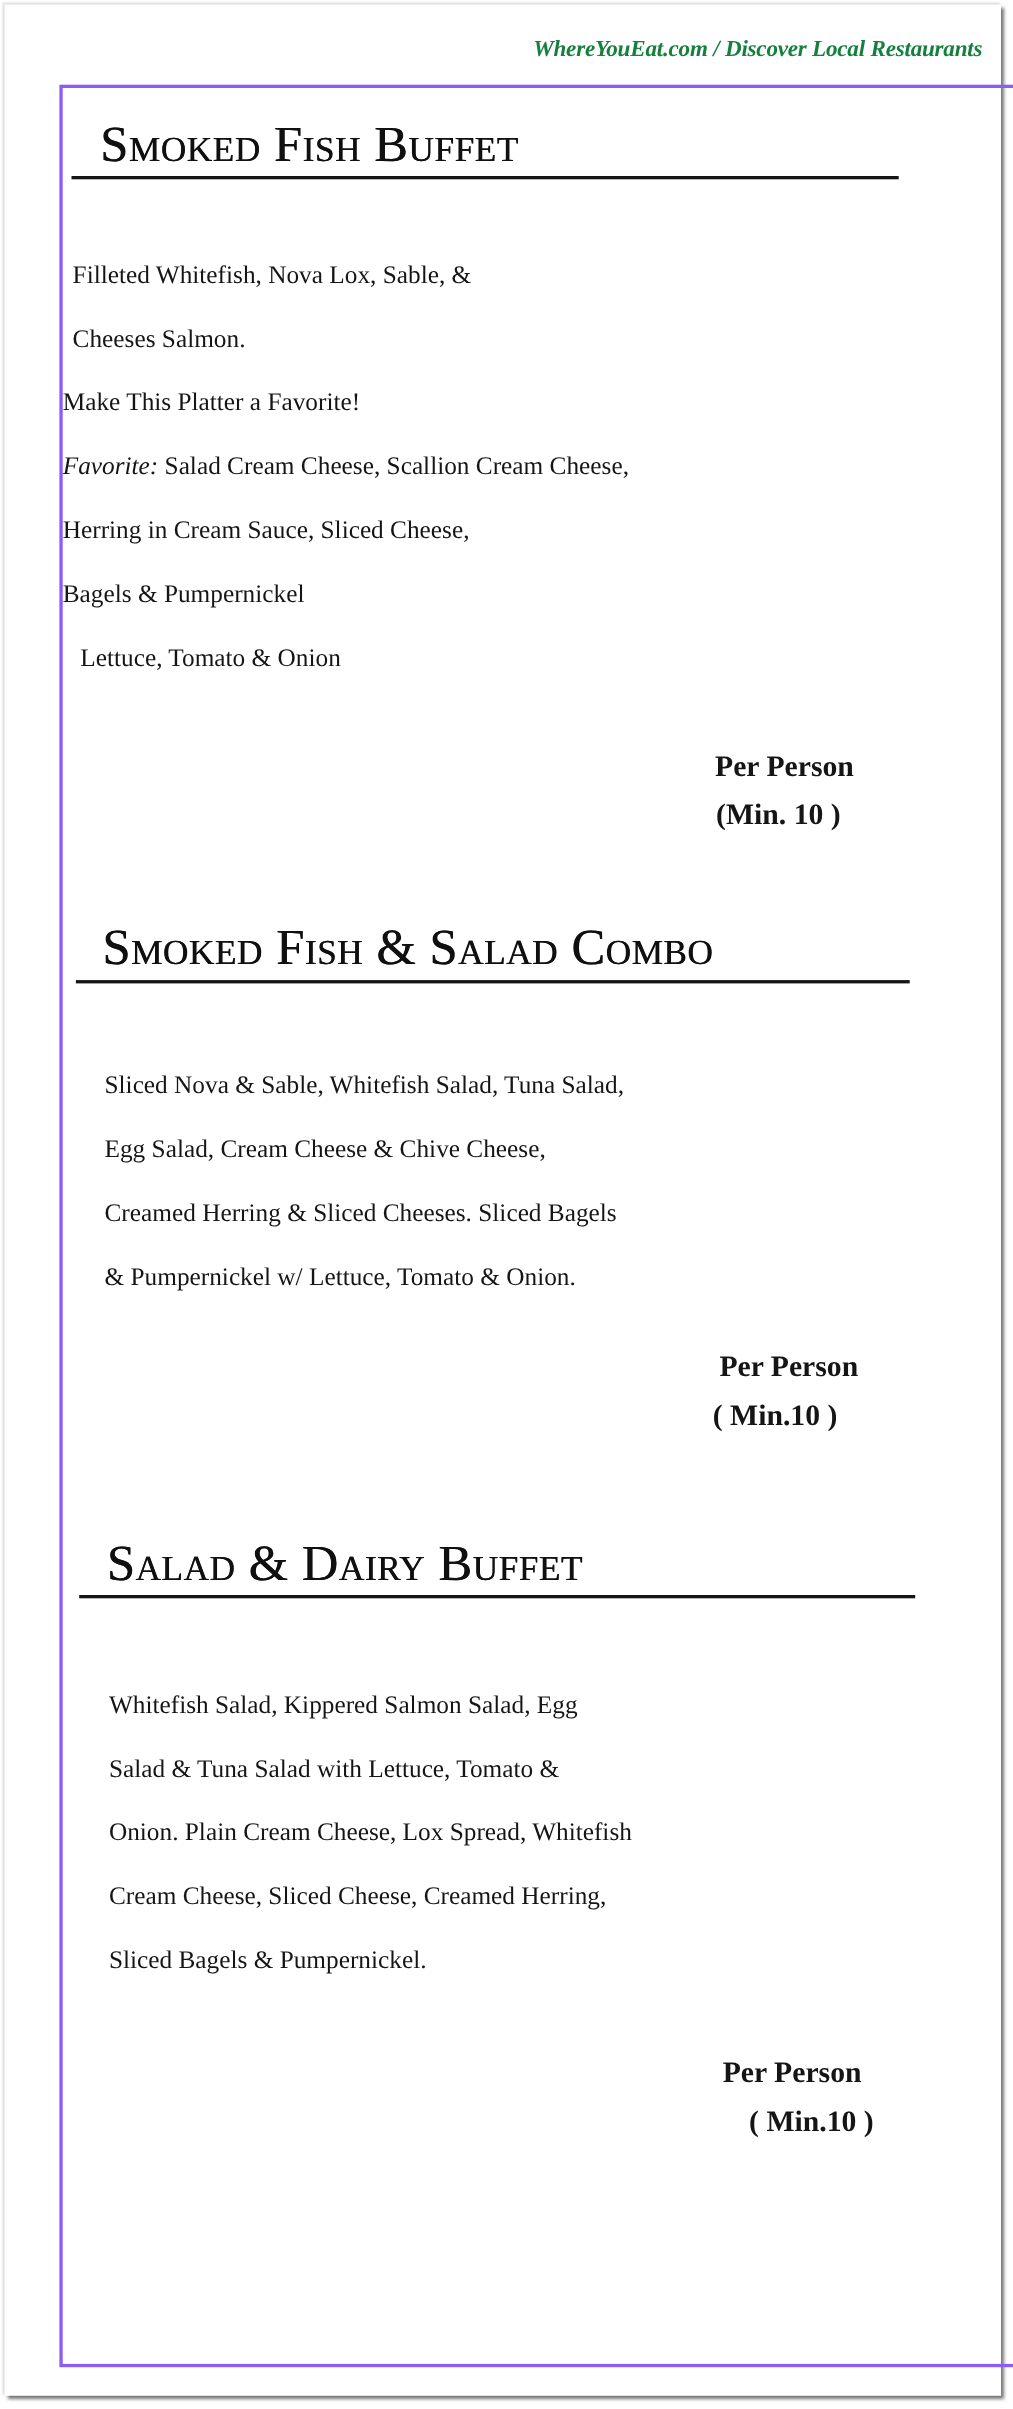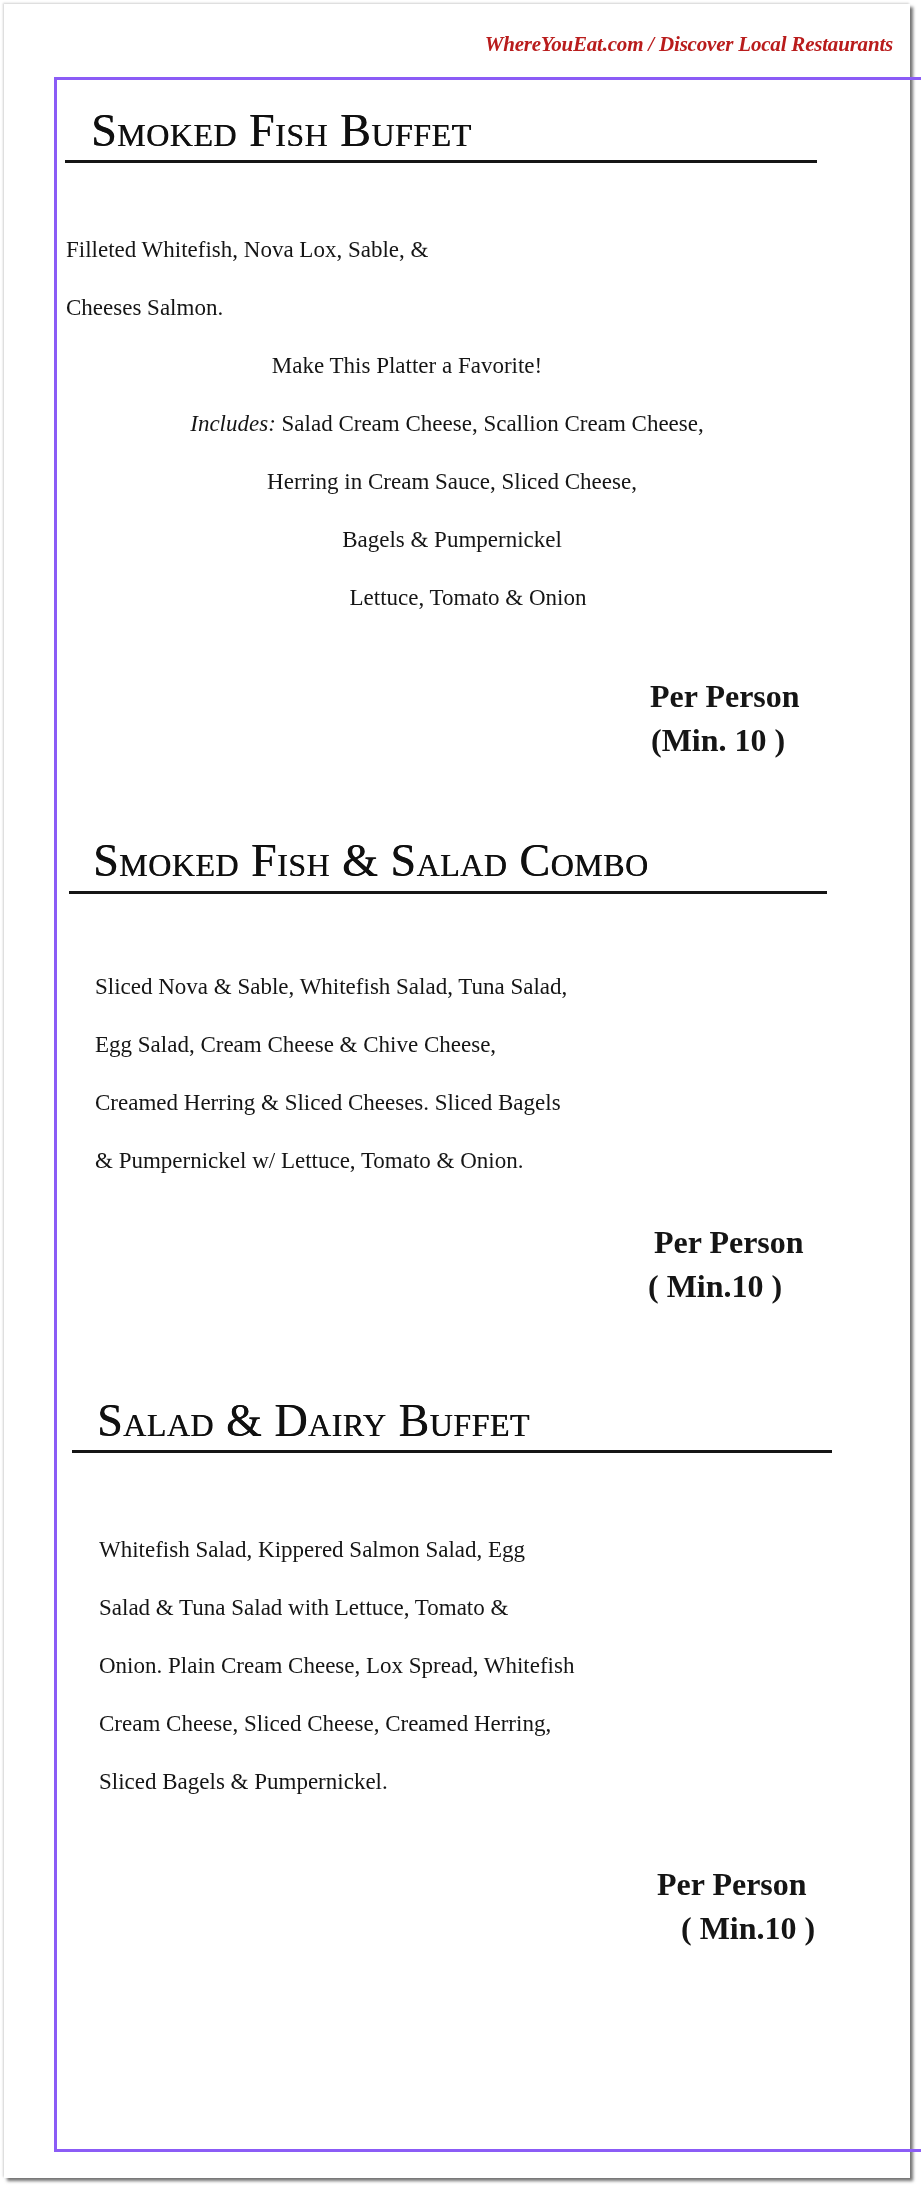--- a/index.html
+++ b/index.html
@@ -26,21 +26,21 @@
     }
     .site-header {
       position: absolute;
       right: 17px;
       top: 28px;
       font-family: "Liberation Serif", serif;
       font-style: italic;
       font-weight: bold;
       font-size: 21px;
       letter-spacing: -0.2px;
-      color: #b91c1c;
+      color: #15803d;
       white-space: nowrap;
     }
     .menu-box {
       position: absolute;
       left: 50px;
       top: 73px;
       width: 870px;
       height: 2075px;
       border: 3px solid #8b5cf6;
       box-sizing: border-box;
@@ -69,28 +69,28 @@
       background: #151515;
     }
     .desc-line {
       position: absolute;
       font-size: 23px;
       line-height: 32px;
       color: #151515;
       white-space: nowrap;
     }
     .desc-line.center {
-      text-align: center;
+      text-align: left;
     }
     .desc-line em {
       font-style: italic;
     }
     .price-label {
       position: absolute;
-      font-size: 32px;
+      font-size: 27px;
       font-weight: bold;
       line-height: 32px;
       color: #151515;
       white-space: nowrap;
     }
   </style>
 </head>
 <body>
 
 <div class="page">
@@ -100,21 +100,21 @@
   <div class="menu-box">
 
     <div class="section" style="top:0;">
       <h2 class="section-title" style="left:34px; top:28px;">Smoked Fish Buffet</h2>
       <div class="section-rule" style="left:8px; top:80px; width:752px;"></div>
 
       <div class="desc-line" style="left:9px; top:154px;">Filleted Whitefish, Nova Lox, Sable,  &amp;</div>
       <div class="desc-line" style="left:9px; top:212px;">Cheeses Salmon.</div>
       <div class="desc-line center" style="left:0; width:700px; top:270px;">Make This Platter a Favorite!</div>
       <div class="desc-line center" style="left:0; width:780px; top:328px;">
-        <em>Includes:</em>
+        <em>Favorite:</em>
         <span>Salad Cream Cheese, Scallion Cream Cheese,</span>
       </div>
       <div class="desc-line center" style="left:0; width:790px; top:386px;">Herring in Cream Sauce, Sliced Cheese,</div>
       <div class="desc-line center" style="left:0; width:790px; top:444px;">Bagels &amp; Pumpernickel</div>
       <div class="desc-line center" style="left:16px; width:790px; top:502px;">Lettuce, Tomato &amp; Onion</div>
 
       <div class="price-label" style="left:593px; top:600px;">Per Person</div>
       <div class="price-label" style="left:594px; top:644px;">(Min. 10 )</div>
     </div>
 

